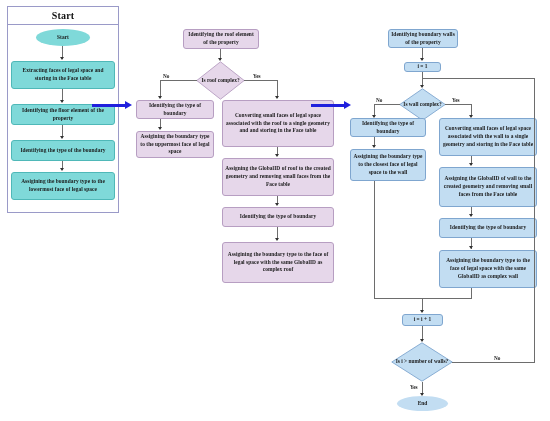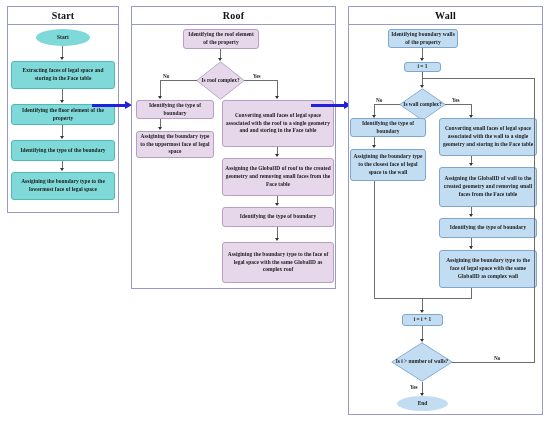--- a/index.html
+++ b/index.html
@@ -166,23 +166,20 @@
   <div class="vline" style="left:62px; top:161px; height:9px;"></div>
   <div class="arrowhead-down" style="left:60px; top:168px;"></div>
 
   <div class="node rect cyan" style="left:11px; top:172px; width:104px; height:28px;">Assigining the boundary type to the lowermost face of legal space</div>
 
   <div class="bigarrow" style="left:92px; top:101px; width:40px;">
     <div class="shaft" style="width:33px;"></div>
     <div class="head"></div>
   </div>
 
-  <div class="panel panel-roof">
-    <div class="panel-title">Roof</div>
-  </div>
 
   <div class="node rect purple" style="left:183px; top:29px; width:76px; height:20px;">Identifying the roof element of the property</div>
   <div class="vline" style="left:220px; top:49px; height:11px;"></div>
   <div class="arrowhead-down" style="left:218px; top:58px;"></div>
 
   <div class="diamond-wrap" style="left:196px; top:61px; width:49px; height:39px;">
     <svg class="diamond-shape" viewBox="0 0 49 39" preserveAspectRatio="none">
       <polygon points="24.5,0.8 48.2,19.5 24.5,38.2 0.8,19.5" fill="#e6d7ea" stroke="#b79ec2" stroke-width="0.9"></polygon>
     </svg>
     <div class="diamond-label">Is roof complex?</div>
@@ -215,23 +212,20 @@
   <div class="vline" style="left:277px; top:227px; height:13px;"></div>
   <div class="arrowhead-down" style="left:275px; top:238px;"></div>
 
   <div class="node rect purple" style="left:222px; top:242px; width:112px; height:41px;">Assigining the boundary type to the face of legal space with the same GlobalID as complex roof</div>
 
   <div class="bigarrow" style="left:311px; top:101px; width:40px;">
     <div class="shaft" style="width:33px;"></div>
     <div class="head"></div>
   </div>
 
-  <div class="panel panel-wall">
-    <div class="panel-title">Wall</div>
-  </div>
 
   <div class="node rect blue" style="left:388px; top:29px; width:70px; height:19px;">Identifying boundary walls of the property</div>
   <div class="vline" style="left:422px; top:48px; height:12px;"></div>
   <div class="arrowhead-down" style="left:420px; top:58px;"></div>
 
   <div class="node rect blue" style="left:404px; top:62px; width:37px; height:10px;">i = 1</div>
   <div class="vline" style="left:422px; top:72px; height:15px;"></div>
   <div class="arrowhead-down" style="left:420px; top:85px;"></div>
 
   <div class="diamond-wrap" style="left:399px; top:88px; width:47px; height:33px;">

